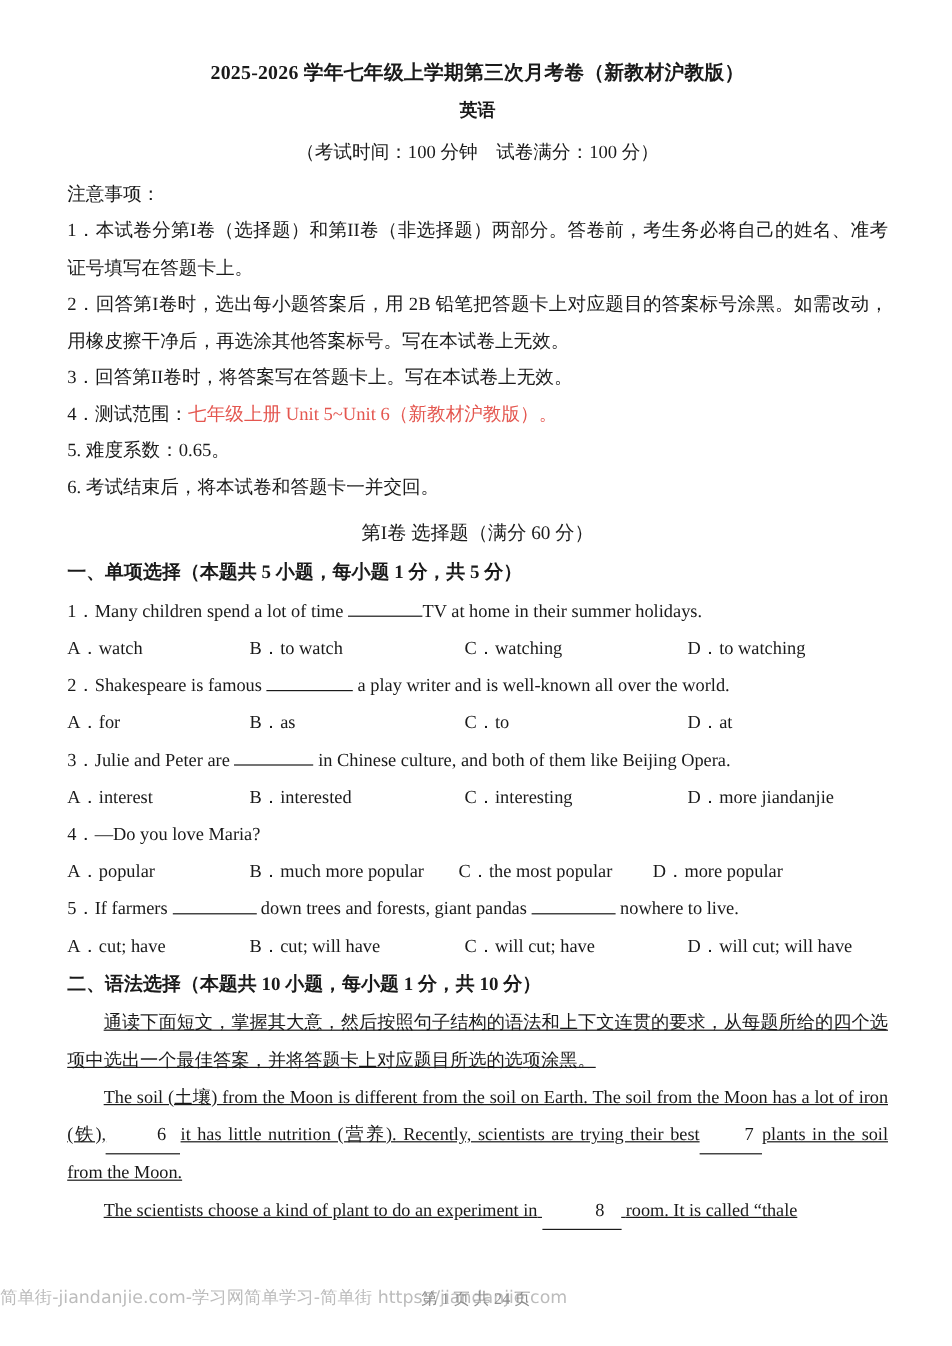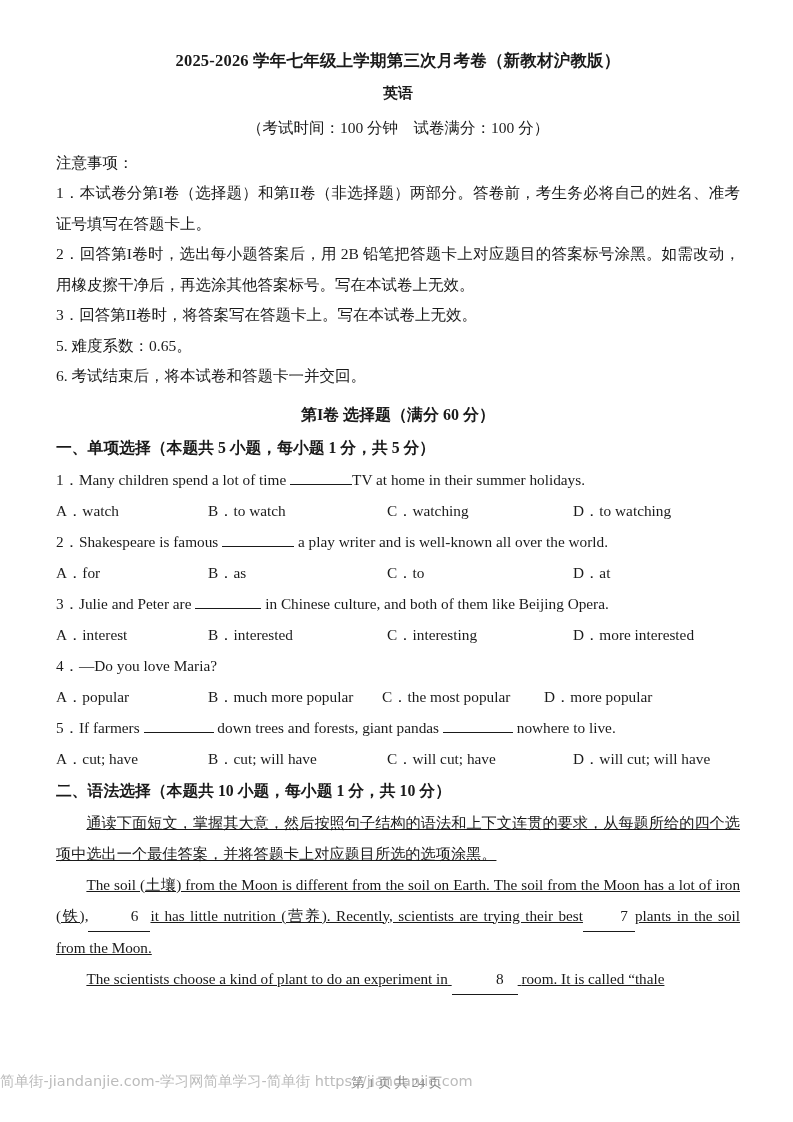--- a/index.html
+++ b/index.html
@@ -62,21 +62,21 @@
     line-height: 30.5px;
     text-align: justify;
     text-justify: inter-ideograph;
   }
   .red {
     color: #e4564f;
   }
 
   .part-title {
     text-align: center;
-    font-weight: bold;
+    font-weight: normal;
     font-size: 16px;
     line-height: 33px;
     margin-top: 6px;
   }
   .section-head {
     font-weight: bold;
     font-size: 15.8px;
     line-height: 32px;
     margin-top: 1px;
   }
@@ -160,35 +160,36 @@
   <div class="content">
 
     <div class="doc-title">2025-2026 学年七年级上学期第三次月考卷（新教材沪教版）</div>
     <div class="doc-subject">英语</div>
     <div class="doc-meta">（考试时间：100 分钟　试卷满分：100 分）</div>
 
     <div class="notice-head">注意事项：</div>
     <div class="notice-line">1．本试卷分第I卷（选择题）和第II卷（非选择题）两部分。答卷前，考生务必将自己的姓名、准考证号填写在答题卡上。</div>
     <div class="notice-line">2．回答第I卷时，选出每小题答案后，用 2B 铅笔把答题卡上对应题目的答案标号涂黑。如需改动，用橡皮擦干净后，再选涂其他答案标号。写在本试卷上无效。</div>
     <div class="notice-line">3．回答第II卷时，将答案写在答题卡上。写在本试卷上无效。</div>
+    <div class="notice-line"><span>4．测试范围：</span><span class="red">七年级上册 Unit 5~Unit 6（新教材沪教版）。</span></div>
     <div class="notice-line">5. 难度系数：0.65。</div>
     <div class="notice-line">6. 考试结束后，将本试卷和答题卡一并交回。</div>
 
     <div class="part-title">第I卷 选择题（满分 60 分）</div>
 
     <div class="section-head">一、单项选择（本题共 5 小题，每小题 1 分，共 5 分）</div>
 
     <div class="q-stem"><span>1．Many children spend a lot of time</span>&nbsp;<span class="blank w1"></span><span>TV at home in their summer holidays.</span></div>
     <div class="q-opts"><span class="opt" style="width:152px">A．watch</span><span class="opt" style="width:179px">B．to watch</span><span class="opt" style="width:186px">C．watching</span><span class="opt">D．to watching</span></div>
 
     <div class="q-stem"><span>2．Shakespeare is famous</span>&nbsp;<span class="blank w2"></span>&nbsp;<span>a play writer and is well-known all over the world.</span></div>
     <div class="q-opts"><span class="opt" style="width:152px">A．for</span><span class="opt" style="width:179px">B．as</span><span class="opt" style="width:186px">C．to</span><span class="opt">D．at</span></div>
 
     <div class="q-stem"><span>3．Julie and Peter are</span>&nbsp;<span class="blank w3"></span>&nbsp;<span>in Chinese culture, and both of them like Beijing Opera.</span></div>
-    <div class="q-opts"><span class="opt" style="width:152px">A．interest</span><span class="opt" style="width:179px">B．interested</span><span class="opt" style="width:186px">C．interesting</span><span class="opt">D．more interested</span></div>
+    <div class="q-opts"><span class="opt" style="width:152px">A．interest</span><span class="opt" style="width:179px">B．interested</span><span class="opt" style="width:186px">C．interesting</span><span class="opt">D．more jiandanjie</span></div>
 
     <div class="q-stem">4．—Do you love Maria?</div>
     <div class="q-opts"><span class="opt" style="width:152px">A．popular</span><span class="opt" style="width:174px">B．much more popular</span><span class="opt" style="width:162px">C．the most popular</span><span class="opt">D．more popular</span></div>
 
     <div class="q-stem"><span>5．If farmers</span>&nbsp;<span class="blank w5"></span>&nbsp;<span>down trees and forests, giant pandas</span>&nbsp;<span class="blank w5"></span>&nbsp;<span>nowhere to live.</span></div>
     <div class="q-opts"><span class="opt" style="width:152px">A．cut; have</span><span class="opt" style="width:179px">B．cut; will have</span><span class="opt" style="width:186px">C．will cut; have</span><span class="opt">D．will cut; will have</span></div>
 
     <div class="section-head">二、语法选择（本题共 10 小题，每小题 1 分，共 10 分）</div>
     <div class="para indent2">通读下面短文，掌握其大意，然后按照句子结构的语法和上下文连贯的要求，从每题所给的四个选项中选出一个最佳答案，并将答题卡上对应题目所选的选项涂黑。</div>
 

